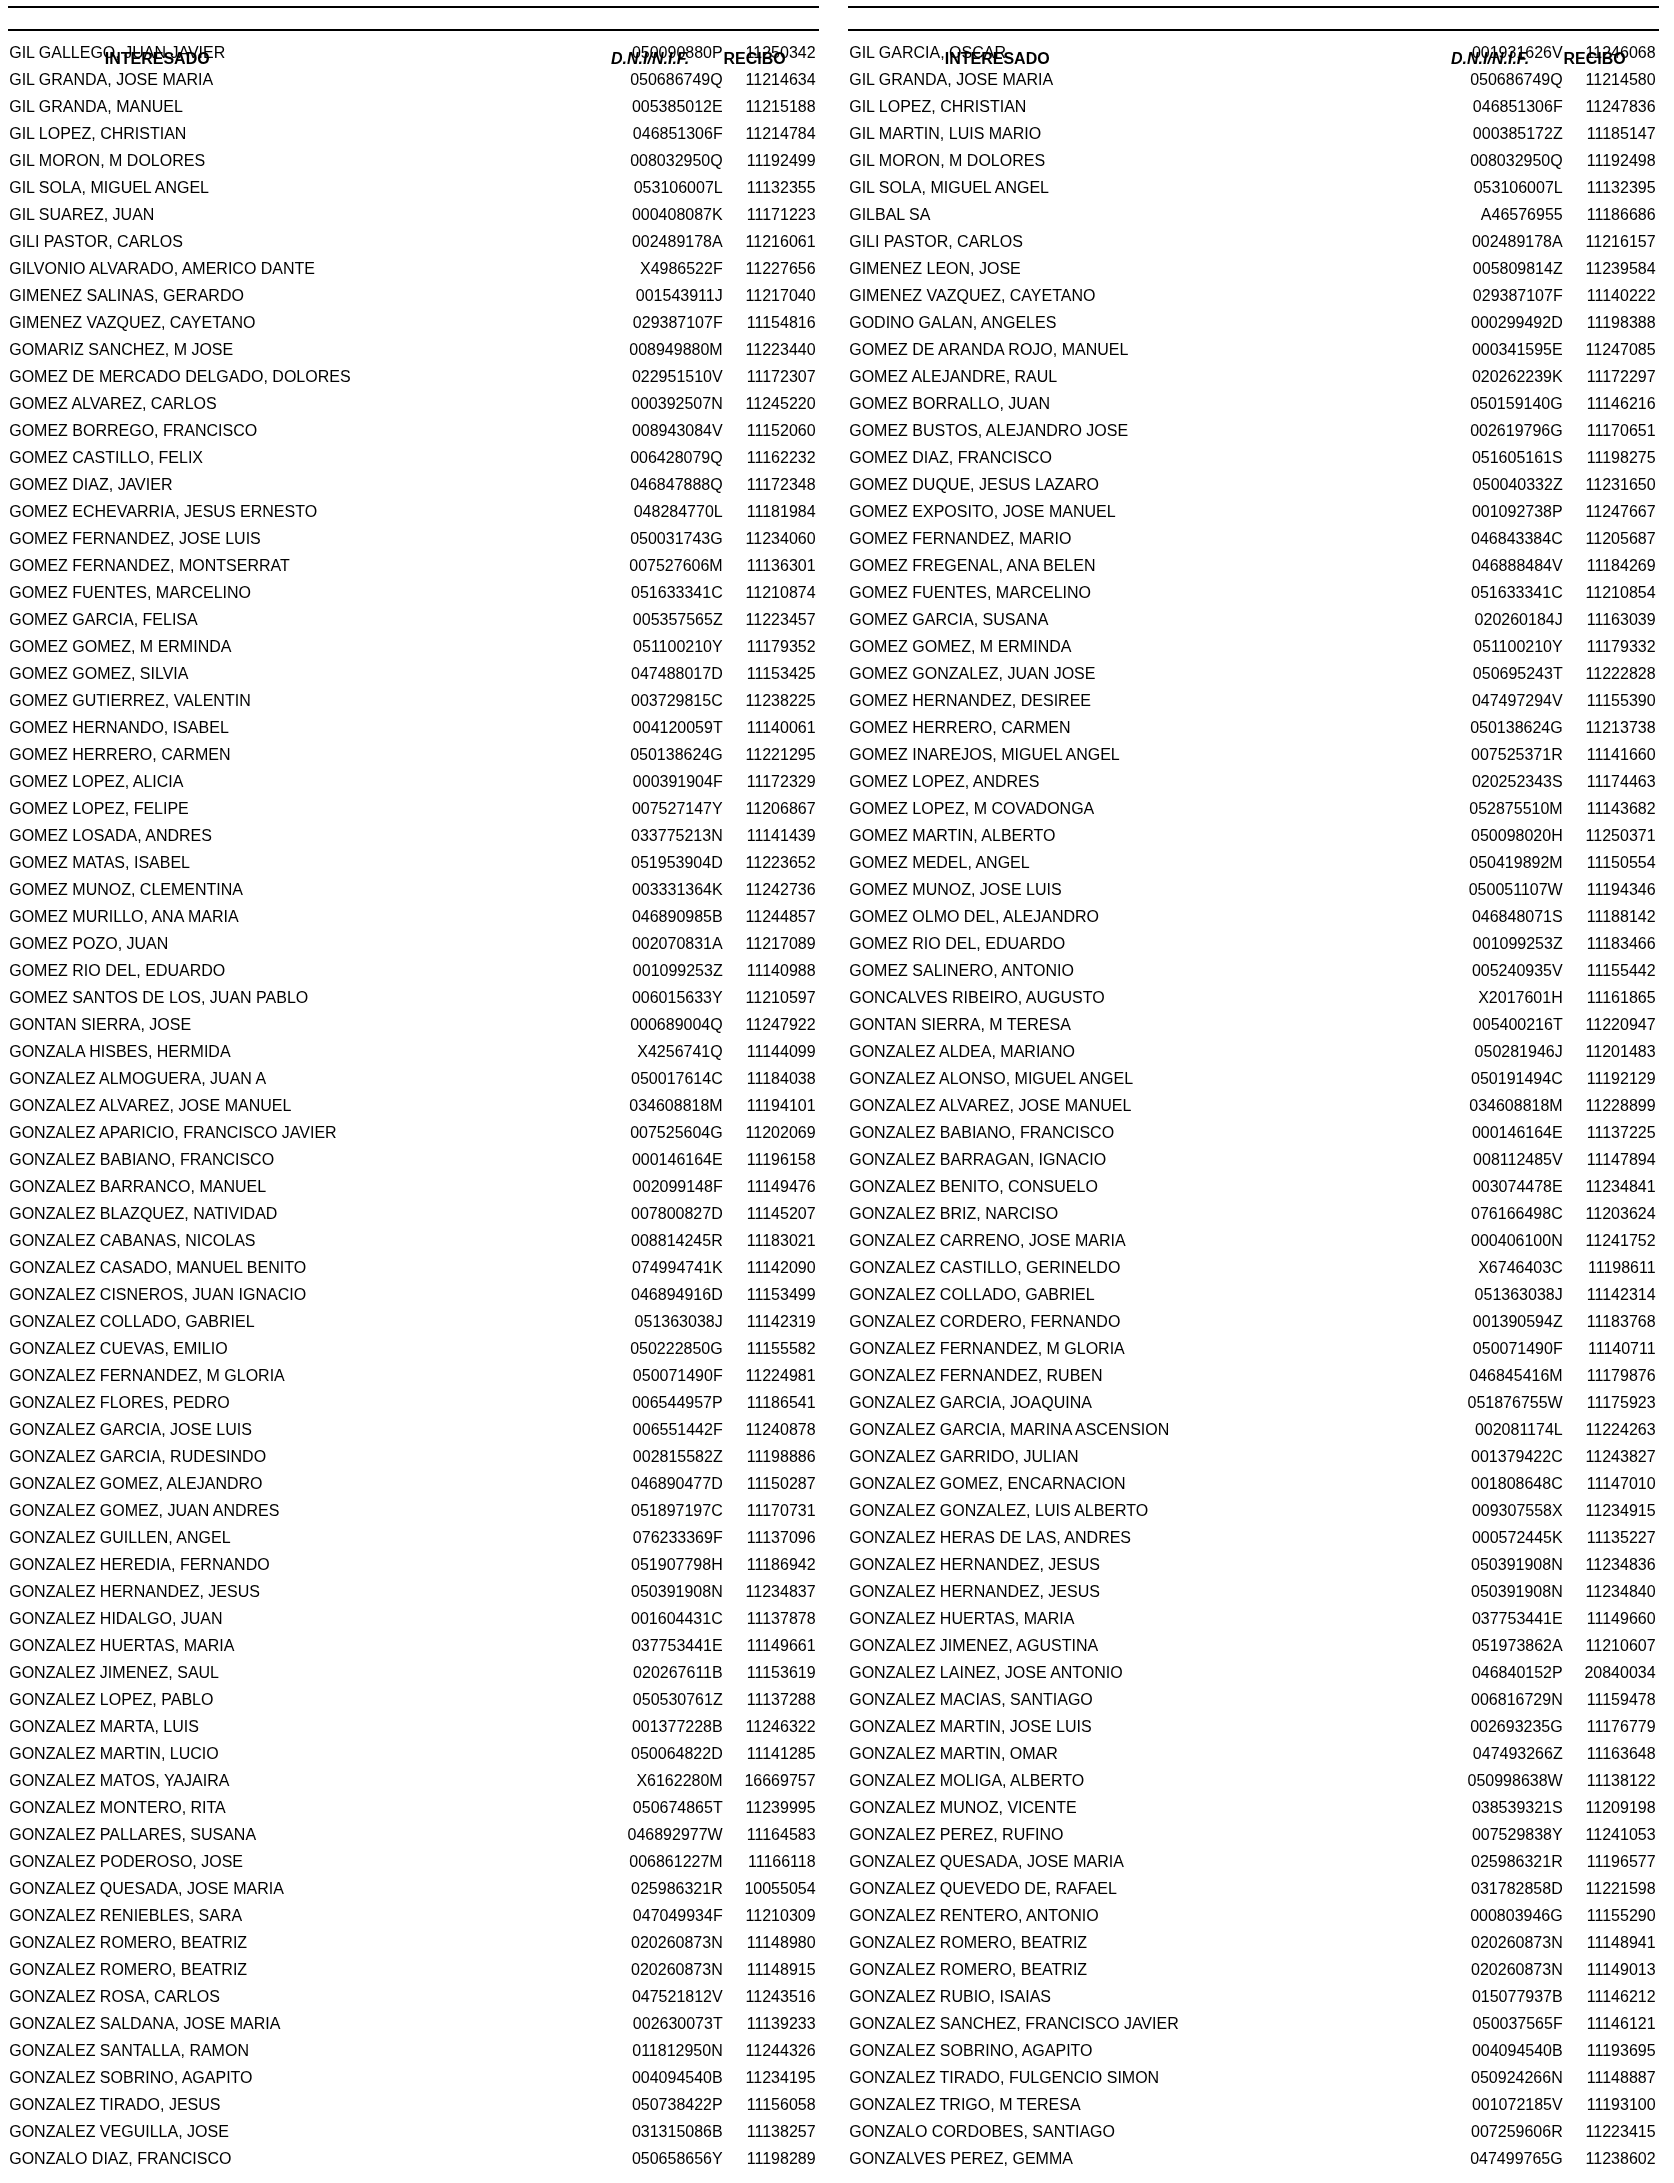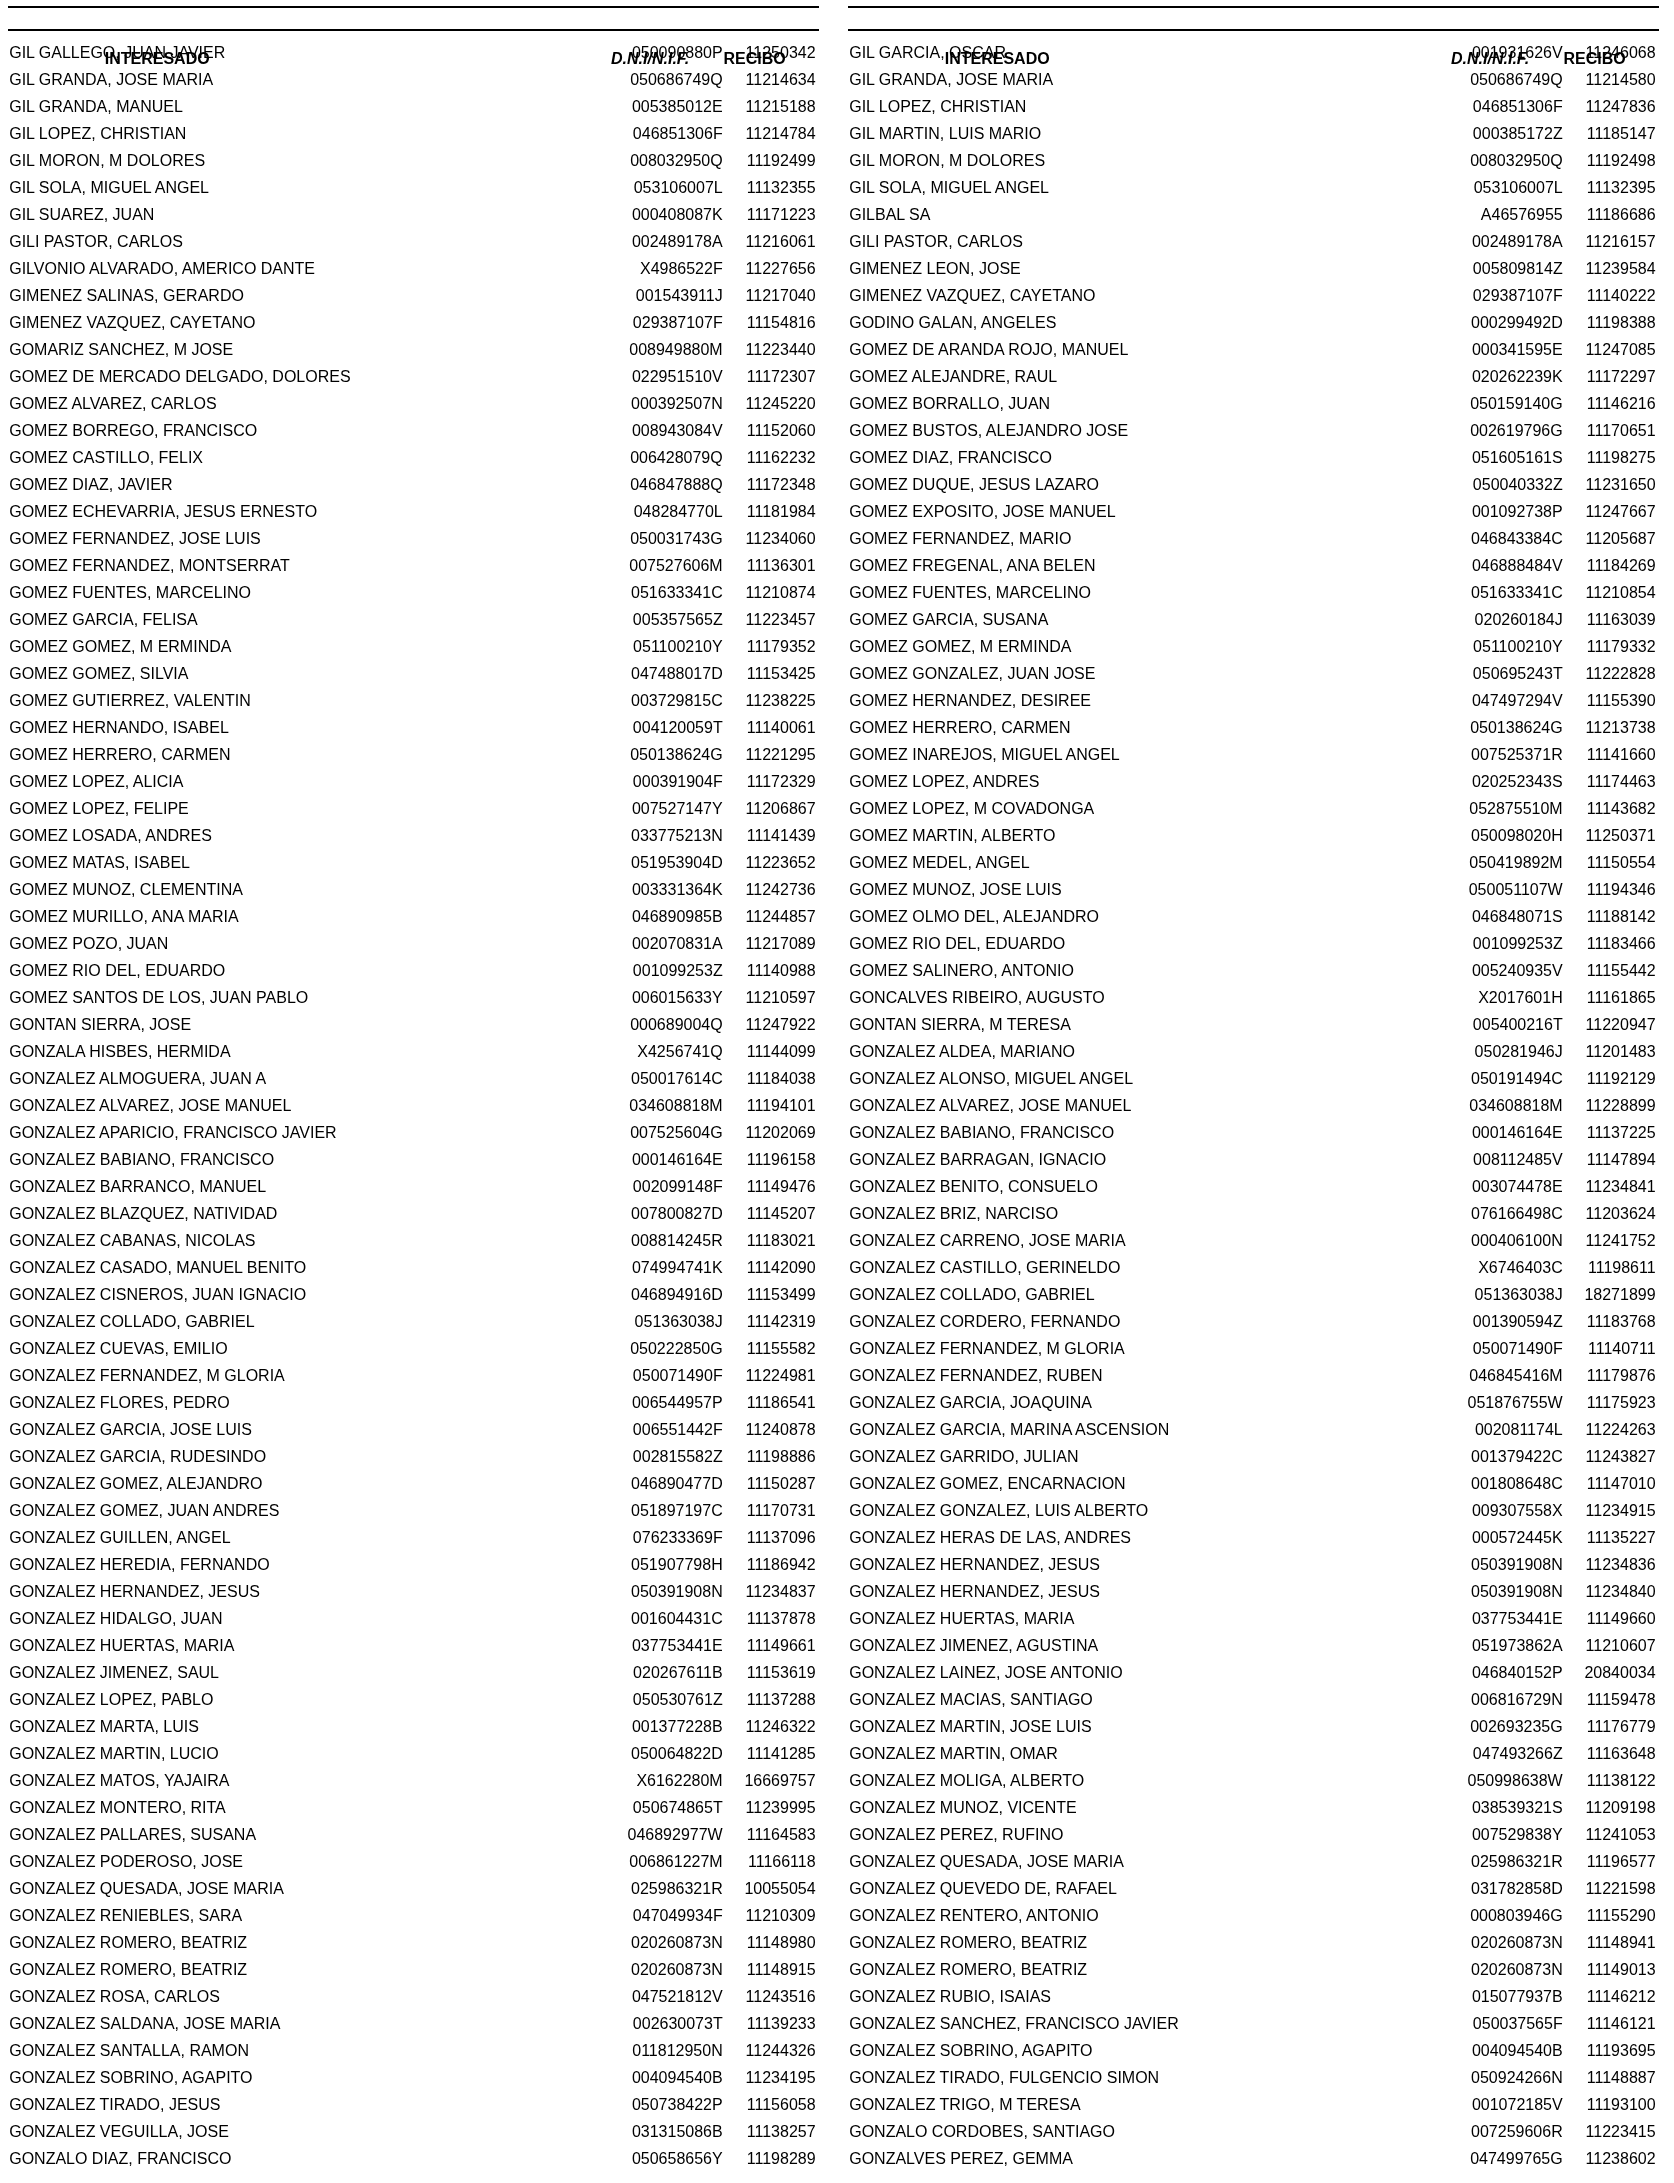--- a/index.html
+++ b/index.html
@@ -700,21 +700,21 @@
           <div class="cell cell-recibo">11241752</div>
         </div>
         <div class="row">
           <div class="cell cell-name">GONZALEZ CASTILLO, GERINELDO</div>
           <div class="cell cell-dni">X6746403C</div>
           <div class="cell cell-recibo">11198611</div>
         </div>
         <div class="row">
           <div class="cell cell-name">GONZALEZ COLLADO, GABRIEL</div>
           <div class="cell cell-dni">051363038J</div>
-          <div class="cell cell-recibo">18271899</div>
+          <div class="cell cell-recibo">11142314</div>
         </div>
         <div class="row">
           <div class="cell cell-name">GONZALEZ CORDERO, FERNANDO</div>
           <div class="cell cell-dni">001390594Z</div>
           <div class="cell cell-recibo">11183768</div>
         </div>
         <div class="row">
           <div class="cell cell-name">GONZALEZ FERNANDEZ, M GLORIA</div>
           <div class="cell cell-dni">050071490F</div>
           <div class="cell cell-recibo">11140711</div>

